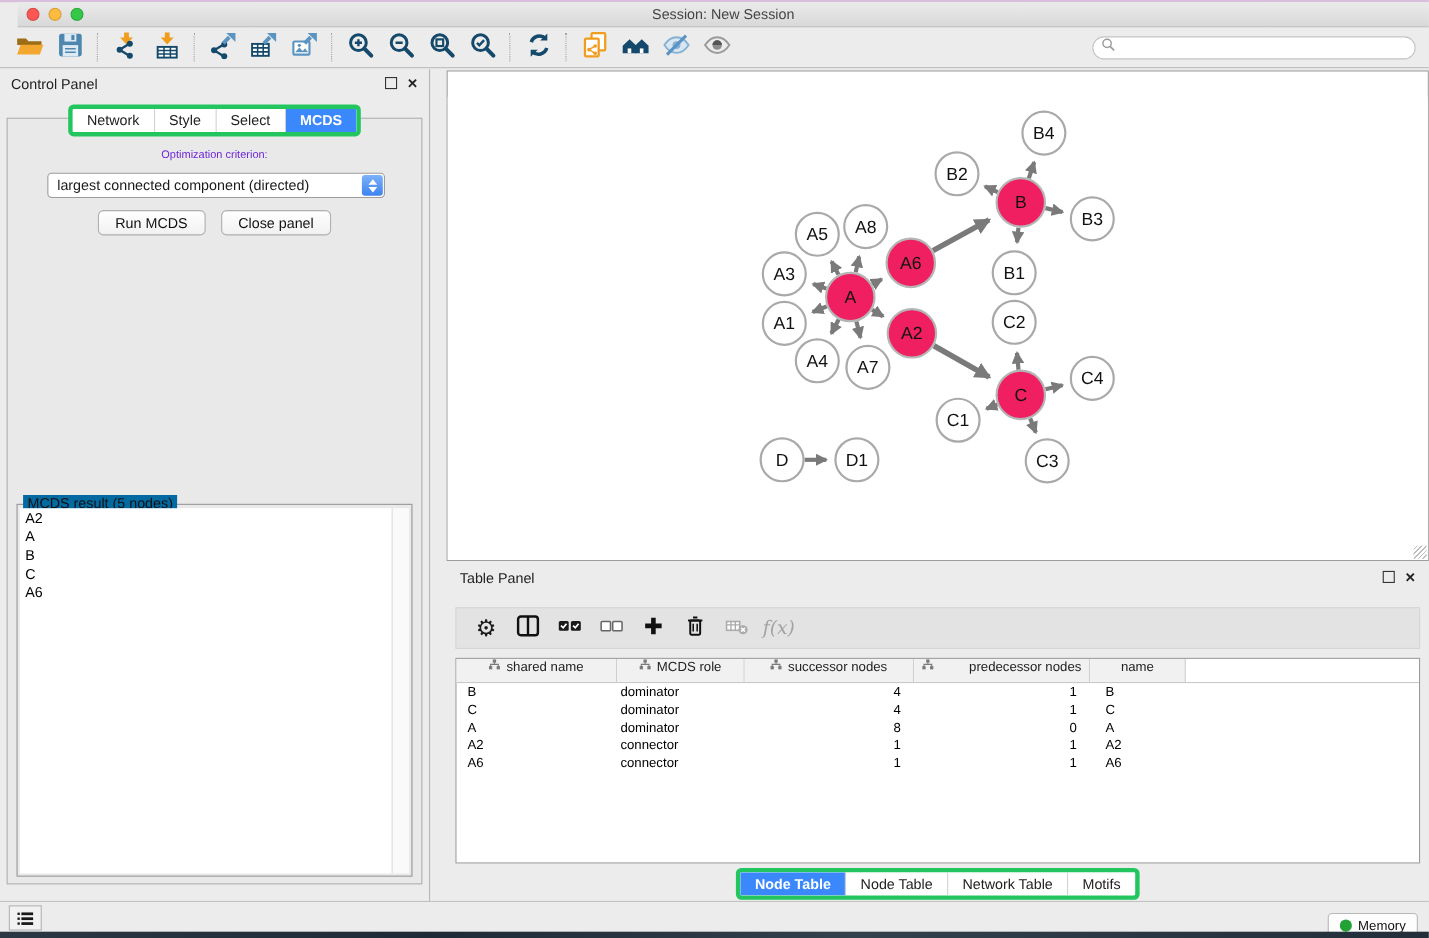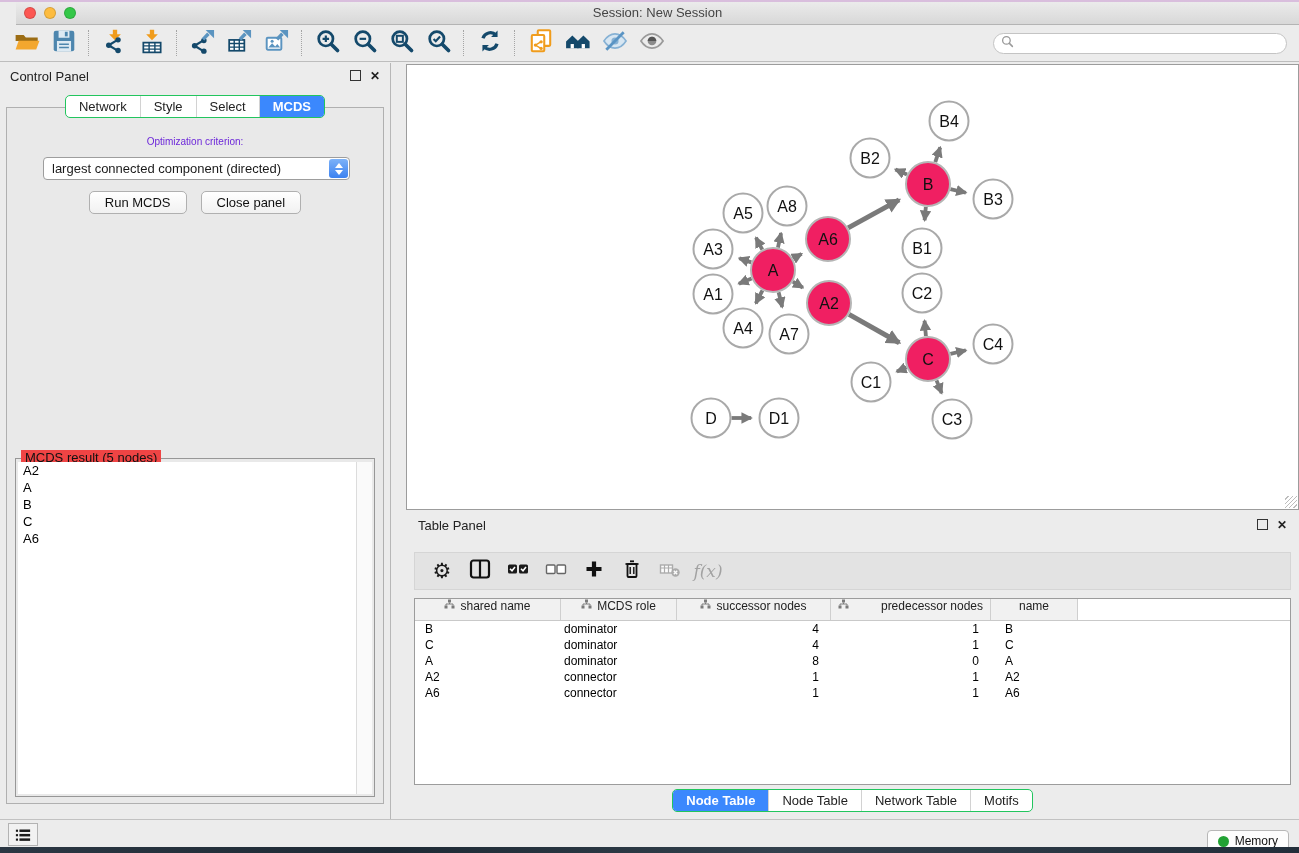--- a/index.html
+++ b/index.html
@@ -23,40 +23,40 @@
   .tb-sep{width:1px;height:26px;border-left:1px dotted #a5a5a5;margin:0 6px;flex:0 0 auto;}
   #search-box{margin-left:auto;margin-right:4px;width:294px;height:21px;background:#fff;
      border:1px solid #c4c4c4;border-radius:11px;display:flex;align-items:center;padding-left:7px;box-sizing:border-box;}
   #search-box input{border:none;outline:none;flex:1;font-size:12px;background:transparent;margin-left:4px;}
   
   #control-panel{left:0;top:63px;width:391px;bottom:33px;background:#ececec;border-right:1px solid #b7b7b7;box-sizing:border-box;}
   .panel-head{position:absolute;top:6px;left:10px;font-size:13px;color:#222;}
   .panel-btns{position:absolute;top:7px;right:10px;display:flex;gap:9px;align-items:center;}
   .float-ico{width:9px;height:9px;border:1.6px solid #333;display:inline-block;}
   .close-ico{font-size:12px;font-weight:bold;color:#222;line-height:10px;}
-  .seg{display:inline-flex;background:#fff;border:1px solid #22c55e;border-radius:5px;overflow:hidden;font-size:13px;}
+  .seg{display:inline-flex;background:#fff;border:4px solid #22c55e;border-radius:5px;overflow:hidden;font-size:13px;}
   .seg .seg-item{padding:3px 13px;border-right:1px solid #d2d2d2;color:#222;white-space:nowrap;}
   .seg .seg-item:last-child{border-right:none;}
   .seg .seg-item.active{background:#3b88fd;color:#fff;font-weight:bold;}
   #cp-tabs{position:absolute;top:32px;left:0;right:0;text-align:center;z-index:2;}
   #cp-content{position:absolute;left:6px;right:6px;top:44px;bottom:16px;
      border:1px solid #b0b0b0;background:#e9e9e9;}
   #opt-label{position:absolute;top:28px;left:0;right:0;text-align:center;font-size:10px;color:#6d28d9;}
   #opt-select{position:absolute;top:49px;left:36px;width:307px;height:23px;background:#fff;
      border:1px solid #9d9d9d;border-radius:4px;box-sizing:border-box;font-size:13px;
      display:flex;align-items:center;padding-left:8px;}
   #opt-stepper{position:absolute;right:1px;top:1px;bottom:1px;width:19px;border-radius:3px;
      background:linear-gradient(#7db2f8,#3c82f0);display:flex;flex-direction:column;align-items:center;justify-content:center;gap:2px;}
   .chev-up{width:0;height:0;border-left:4px solid transparent;border-right:4px solid transparent;border-bottom:5px solid #fff;}
   .chev-dn{width:0;height:0;border-left:4px solid transparent;border-right:4px solid transparent;border-top:5px solid #fff;}
   #cp-buttons{position:absolute;top:83px;left:0;right:0;display:flex;justify-content:center;gap:14px;}
   .btn{height:23px;border:1px solid #b0b0b0;border-radius:5px;background:linear-gradient(#ffffff,#f1f1f1);
      font-size:13px;color:#111;padding:0 15px;display:flex;align-items:center;font-family:"Liberation Sans",sans-serif;}
   #result-group{position:absolute;left:8px;right:8px;top:350px;bottom:6px;border:1px solid #979797;}
-  #result-legend{position:absolute;top:-9px;left:5px;background:#ef4444;padding:0 4px;font-size:13px;color:#111;}
+  #result-legend{position:absolute;top:-9px;left:5px;background:#0369a1;padding:0 4px;font-size:13px;color:#111;}
   #result-list{position:absolute;left:2px;right:17px;top:3px;bottom:2px;background:#fff;overflow:hidden;
      font-size:13px;}
   #result-scroll{position:absolute;right:2px;top:3px;bottom:2px;width:15px;background:#fafafa;border-left:1px solid #dcdcdc;}
   .result-item{padding:1px 0 1px 5px;line-height:15px;color:#000;}
   
   #network-window{left:406px;top:64px;width:893px;height:446px;background:#fff;
      border:1px solid #9c9c9c;box-sizing:border-box;}
   #nw-titlebar{position:absolute;top:0;left:0;right:0;height:23px;
      background:linear-gradient(#ececec,#d9d9d9);border-bottom:1px solid #bdbdbd;}
   #nw-title{position:absolute;left:0;right:0;top:4px;text-align:center;font-size:13px;color:#333;}

